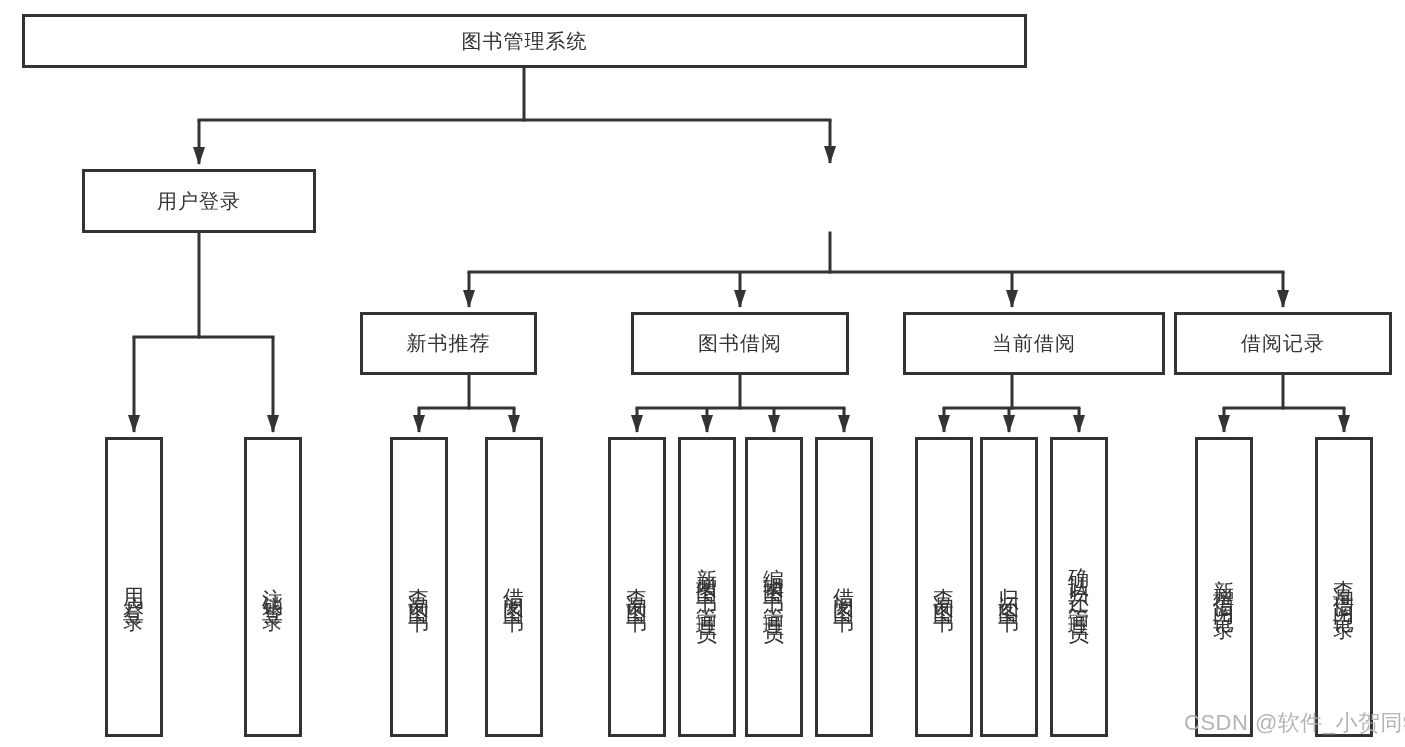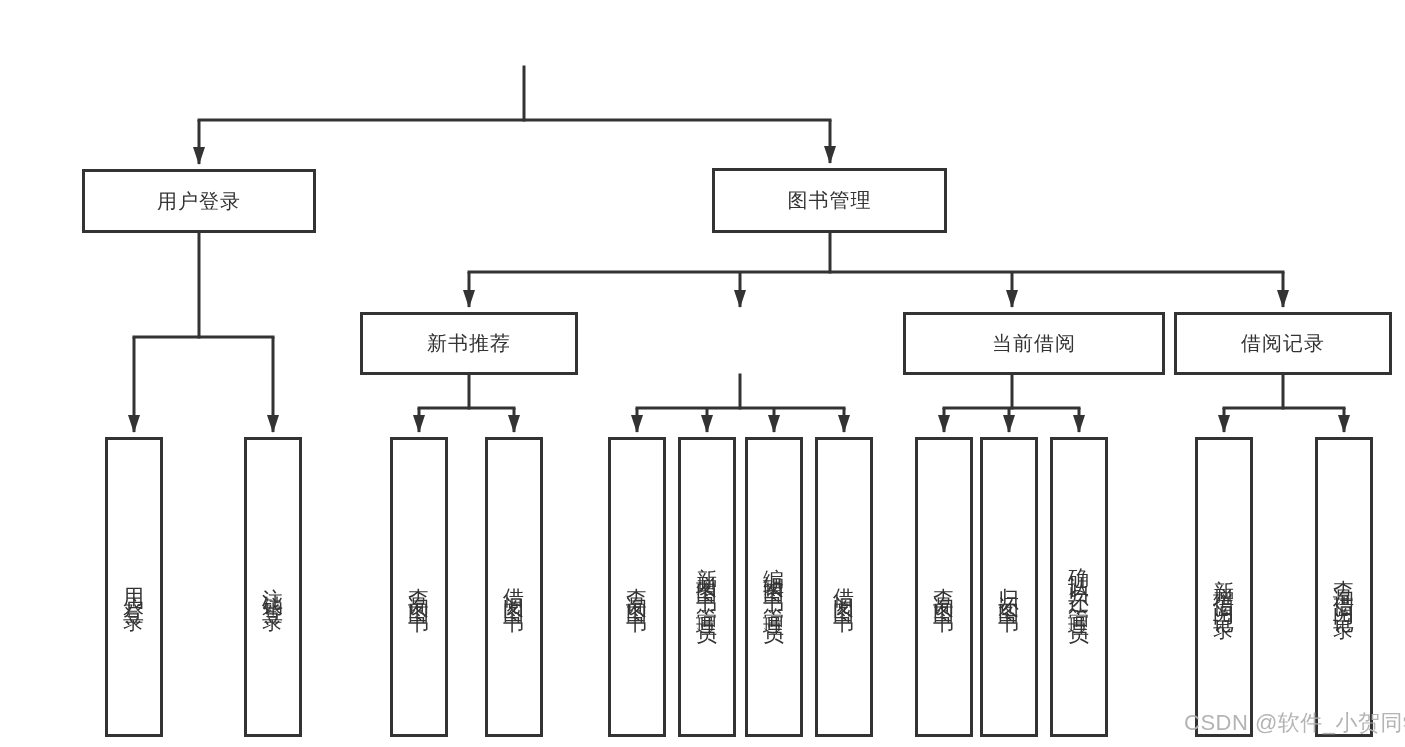--- a/index.html
+++ b/index.html
@@ -98,30 +98,33 @@
       <path d="M1009,408 V432" marker-end="url(#arr)" stroke-linecap="butt"></path>
       <path d="M1079,408 V432" marker-end="url(#arr)" stroke-linecap="butt"></path>
 
       <path d="M1283,375 V408"></path>
       <path d="M1224,408 H1344"></path>
       <path d="M1224,408 V432" marker-end="url(#arr)" stroke-linecap="butt"></path>
       <path d="M1344,408 V432" marker-end="url(#arr)" stroke-linecap="butt"></path>
     </g>
   </svg>
 
+  <div class="box" style="left:22px;top:14px;width:1005px;height:54px;">
+    <span class="hlabel">图书管理系统</span>
+  </div>
 
   <div class="box" style="left:82px;top:169px;width:234px;height:64px;">
     <span class="hlabel">用户登录</span>
   </div>
-  <div class="box" style="left:712px;top:168px;width:235px;height:65px;">
-    <span class="hlabel">图书管理</span>
+
+  <div class="box" style="left:360px;top:312px;width:177px;height:63px;">
+    <span class="hlabel">新书推荐</span>
   </div>
-
-  <div class="box" style="left:360px;top:312px;width:218px;height:63px;">
-    <span class="hlabel">新书推荐</span>
+  <div class="box" style="left:631px;top:312px;width:218px;height:63px;">
+    <span class="hlabel">图书借阅</span>
   </div>
   <div class="box" style="left:903px;top:312px;width:262px;height:63px;">
     <span class="hlabel">当前借阅</span>
   </div>
   <div class="box" style="left:1174px;top:312px;width:218px;height:63px;">
     <span class="hlabel">借阅记录</span>
   </div>
 
   <div class="box" style="left:105px;top:437px;width:58px;height:300px;">
     <span class="vlabel">用户登录</span>

